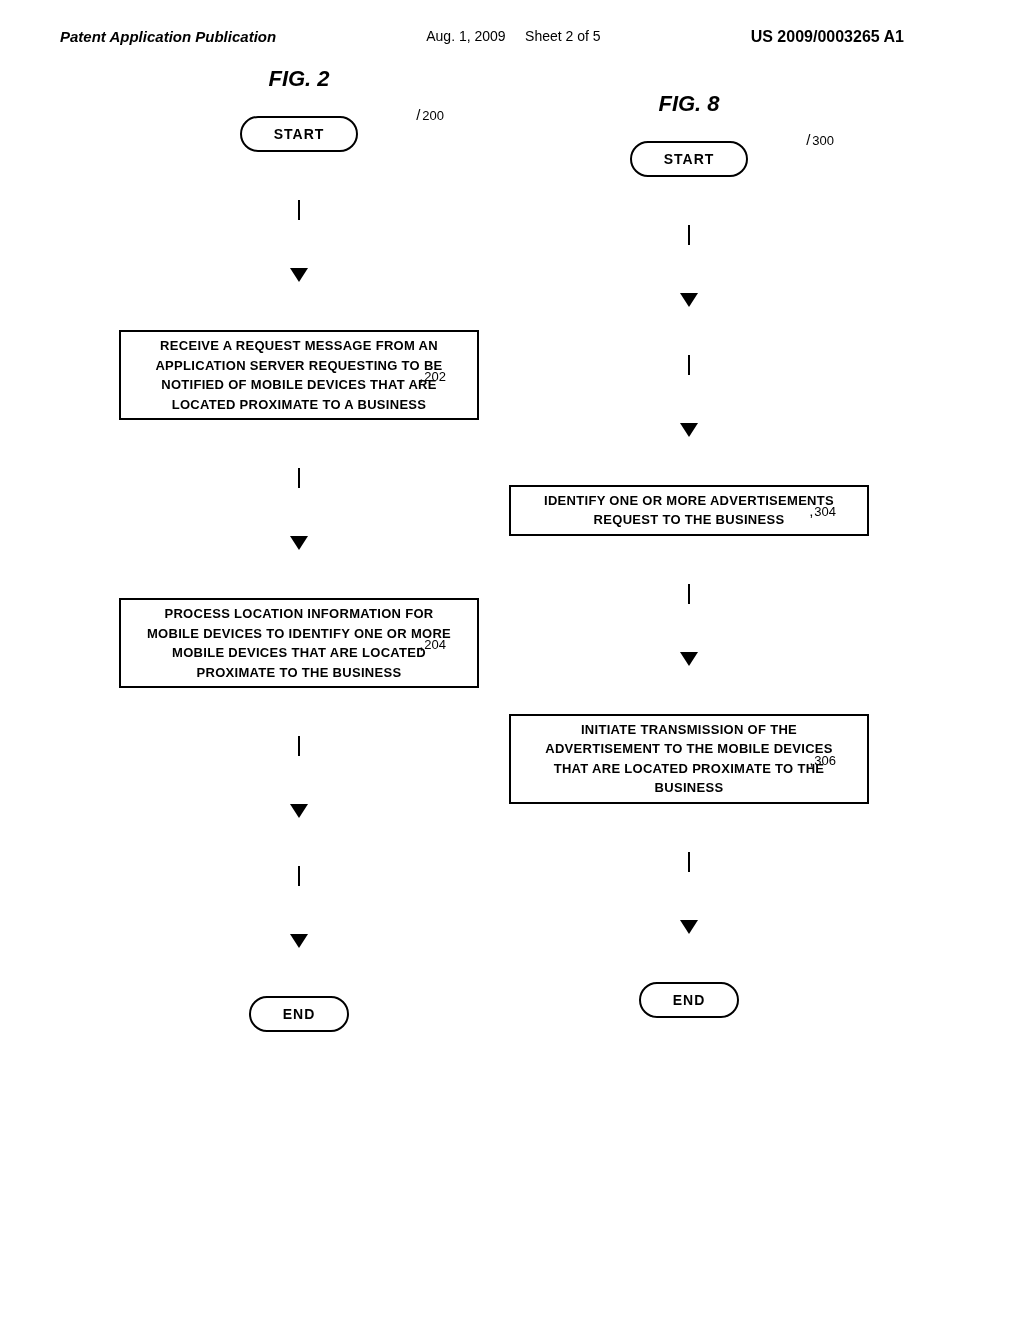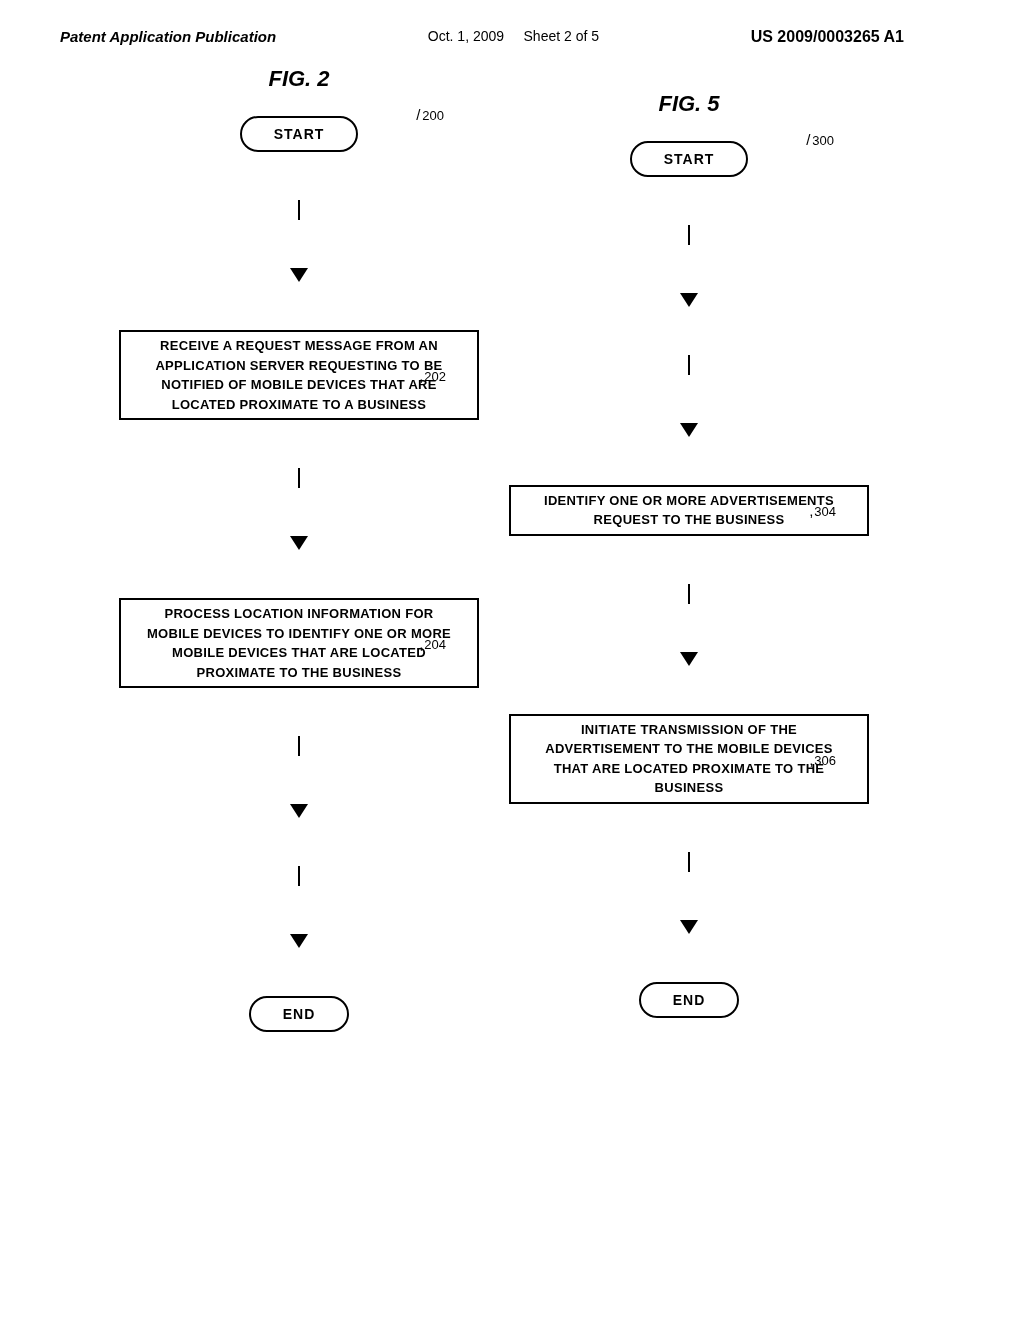--- a/index.html
+++ b/index.html
@@ -156,21 +156,21 @@
     }
   </style>
 </head>
 <body>
 
 <div class="page">
 
   <div class="header">
     <div class="header-left">Patent Application Publication</div>
     <div class="header-center">
-      <span>Oct. 1, 2009</span>
+      <span>Aug. 1, 2009</span>
       &nbsp;&nbsp;&nbsp;
       <span>Sheet 2 of 5</span>
     </div>
     <div class="header-right">US 2009/0003265 A1</div>
   </div>
 
   <div class="content">
 
     <div class="fig2-area">
       <div class="fig-label">FIG. 2</div>
@@ -214,21 +214,21 @@
 
         <div class="row-with-ref">
           <div class="oval">END</div>
         </div>
       </div>
     </div>
 
     <div class="section-gap"></div>
 
     <div class="fig3-area">
-      <div class="fig-label">FIG. 5</div>
+      <div class="fig-label">FIG. 8</div>
 
       <div class="flowchart">
 
         <div class="ref-top-right">
           <span style="font-size:15px; margin-right:2px;">/</span><span>300</span>
         </div>
 
         <div class="row-with-ref" style="margin-top:10px;">
           <div class="oval">START</div>
         </div>

